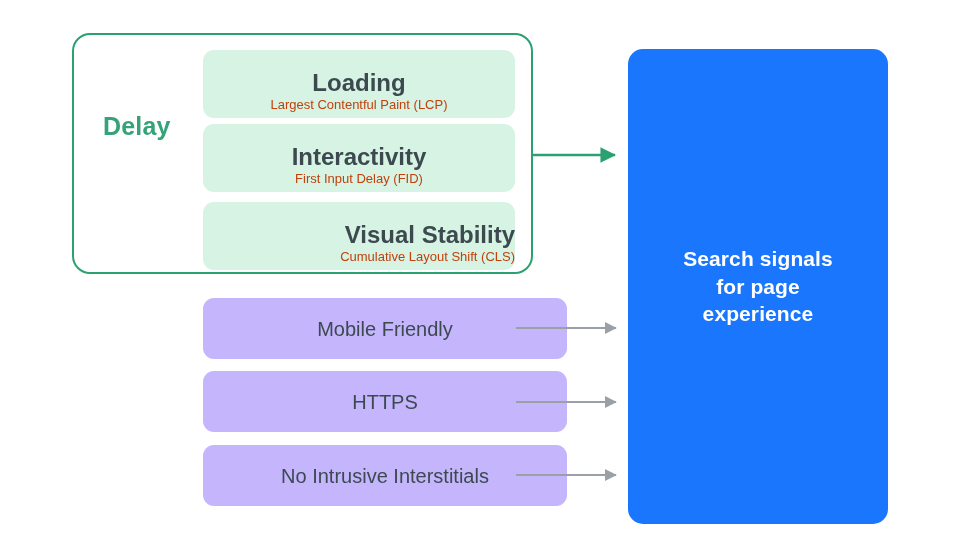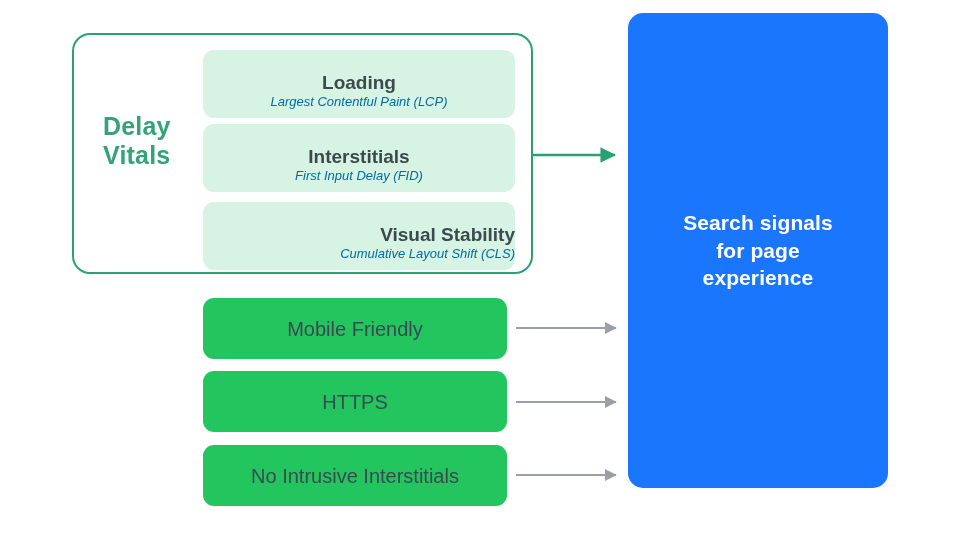--- a/index.html
+++ b/index.html
@@ -61,42 +61,41 @@
     display: flex;
     flex-direction: column;
     align-items: center;
     justify-content: center;
   }
   .metric-card.m1 { top: 50px; }
   .metric-card.m2 { top: 124px; }
   .metric-card.m3 { top: 202px; align-items: flex-end; }
 
   .metric-title {
-    font-size: 19px;
+    font-size: 24px;
     font-weight: bold;
     color: #3C4A50;
     line-height: 1.15;
     margin-bottom: 2px;
     margin-top: 14px;
   }
   .metric-sub {
     font-size: 13px;
     font-weight: normal;
-    color: #0369a1;
+    color: #c2410c;
     line-height: 1.15;
-    font-style: italic;
   }
 
   
   .plain-card {
     position: absolute;
     left: 203px;
-    width: 304px;
+    width: 364px;
     height: 61px;
-    background: #22c55e;
+    background: #c4b5fd;
     border-radius: 11px;
     box-sizing: border-box;
     display: flex;
     align-items: center;
     justify-content: center;
   }
   .plain-card.p1 { top: 298px; }
   .plain-card.p2 { top: 371px; }
   .plain-card.p3 { top: 445px; }
 
@@ -104,21 +103,21 @@
     font-size: 20px;
     font-weight: normal;
     color: #3C4A50;
     line-height: 1.2;
   }
 
   
   .blue-panel {
     position: absolute;
     left: 628px;
-    top: 13px;
+    top: 49px;
     width: 260px;
     height: 475px;
     background: #1B76FE;
     border-radius: 15px;
     box-sizing: border-box;
     display: flex;
     align-items: center;
     justify-content: center;
   }
   .blue-panel-text {
@@ -143,30 +142,29 @@
 </style>
 </head>
 <body>
 
 <div id="stage">
 
   <div class="cwv-container"></div>
 
   <div class="cwv-label">
     <span>Delay</span>
-    <span>Vitals</span>
   </div>
 
   <div class="metric-card m1">
     <div class="metric-title">Loading</div>
     <div class="metric-sub">Largest Contentful Paint (LCP)</div>
   </div>
 
   <div class="metric-card m2">
-    <div class="metric-title">Interstitials</div>
+    <div class="metric-title">Interactivity</div>
     <div class="metric-sub">First Input Delay (FID)</div>
   </div>
 
   <div class="metric-card m3">
     <div class="metric-title">Visual Stability</div>
     <div class="metric-sub">Cumulative Layout Shift (CLS)</div>
   </div>
 
   <div class="plain-card p1">
     <div class="plain-title">Mobile Friendly</div>

